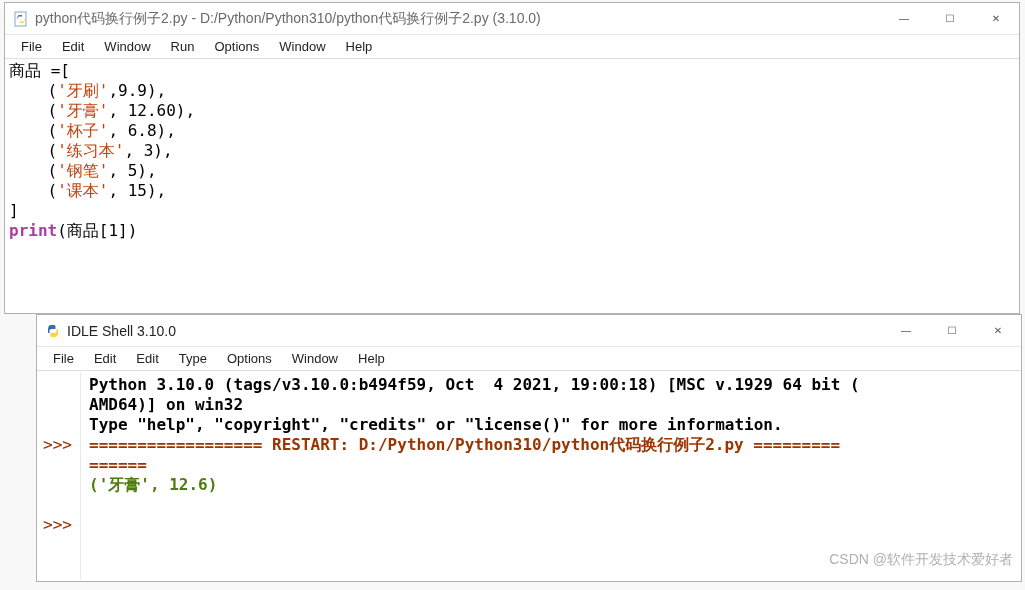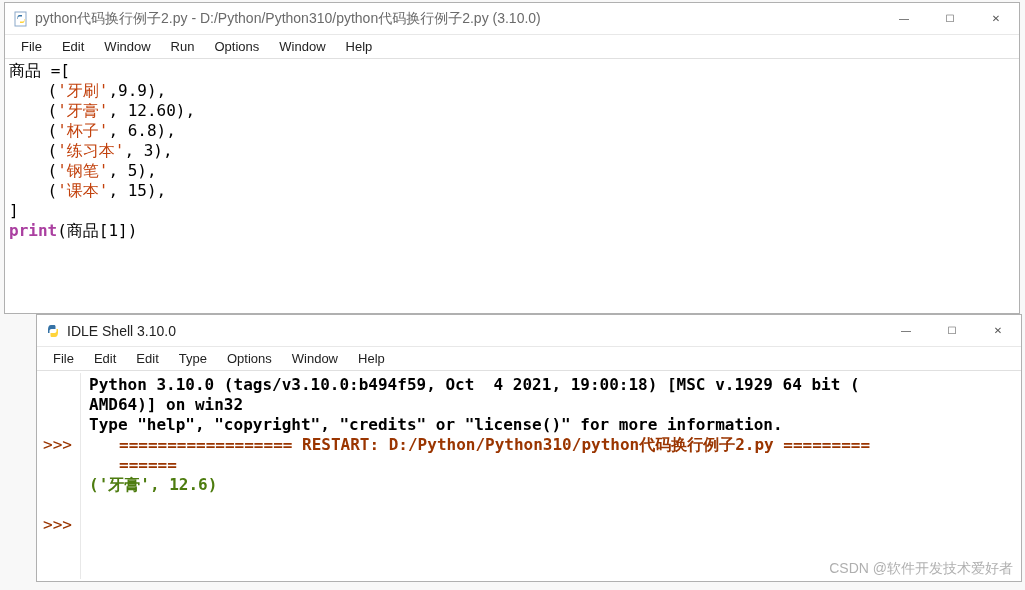--- a/index.html
+++ b/index.html
@@ -45,26 +45,26 @@
     }
     .menubar span { padding: 2px 10px; }
     .editor, .shell-body {
       flex: 1; background: #fff; font-family: "SimSun","NSimSun","Consolas",monospace;
       font-size: 16px; line-height: 20px; padding: 2px 4px; white-space: pre;
       overflow: hidden; color: #000;
     }
     .tok-str { color: #c2410c; }
     .tok-kw { color: #aa3fa0; font-weight: bold; }
     .tok-blue { color: #4d7c0f; }
-    .tok-brown { color: #9a3500; margin-left: 30px; }
+    .tok-brown { color: #9a3500; }
     .shell-body { display: flex; }
     .gutter { width: 40px; color: #9a3500; border-right: 1px solid #e8e8e8; padding: 2px 4px 2px 2px; text-align: left; }
     .shell-content { flex: 1; padding: 2px 8px; font-weight: bold; }
     .watermark {
-      position: absolute; right: 12px; bottom: 12px;
+      position: absolute; right: 12px; bottom: 21px;
       color: rgba(110,110,110,.55); font-size: 14px;
       font-family: "Microsoft YaHei", sans-serif;
       pointer-events: none;
       text-align: center;
     }
     #win-editor { left: 4px; top: 2px; width: 1016px; height: 312px; }
     #win-shell  { left: 36px; top: 314px; width: 986px; height: 268px; }
   </style>
 </head>
 <body>

